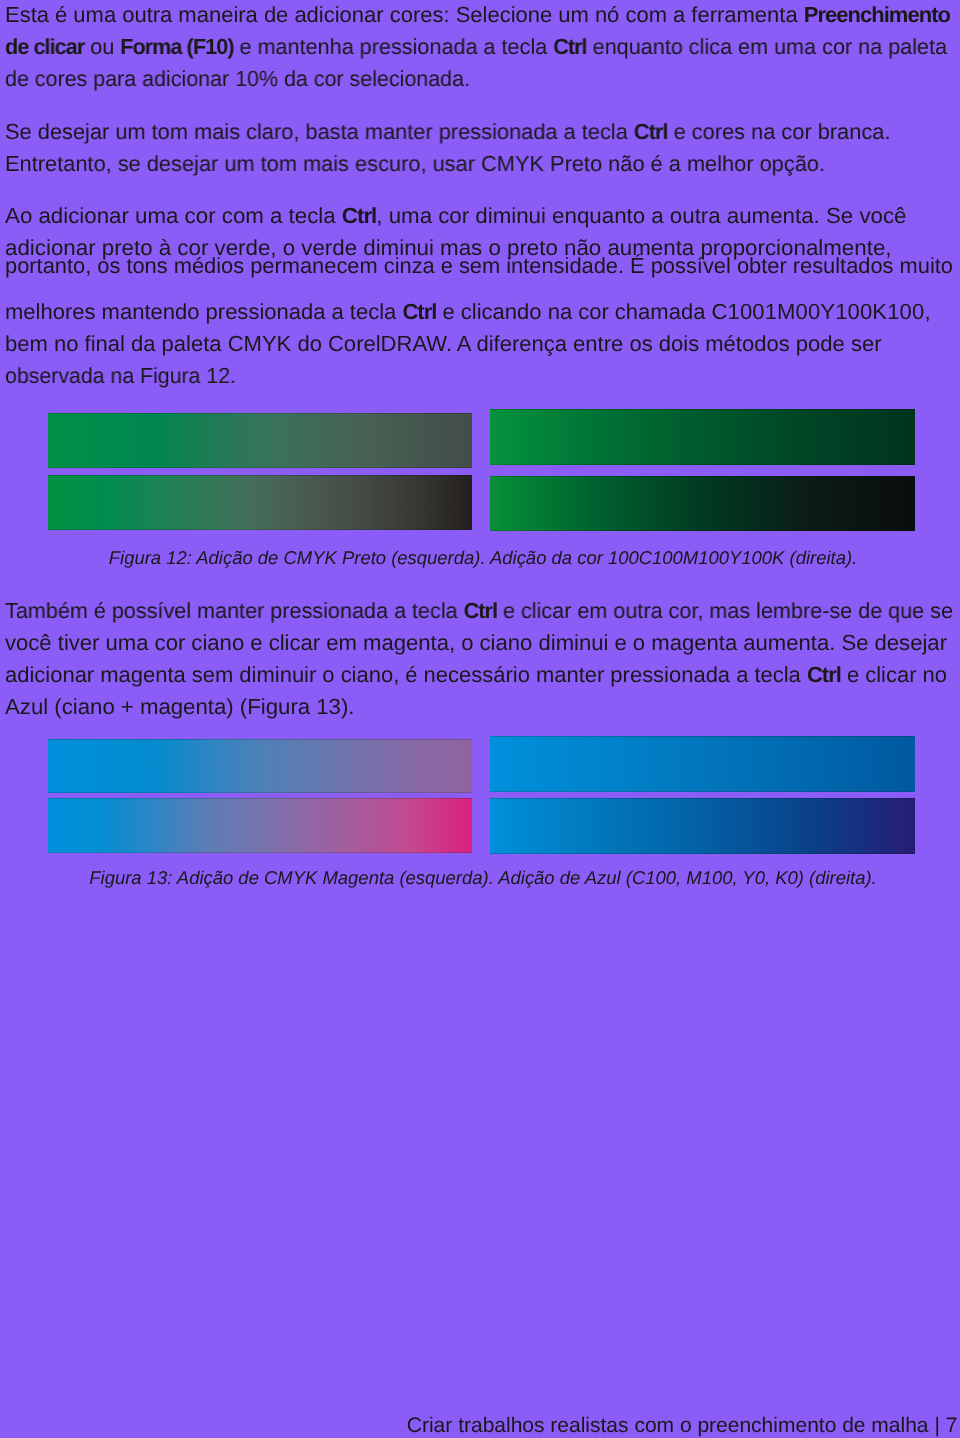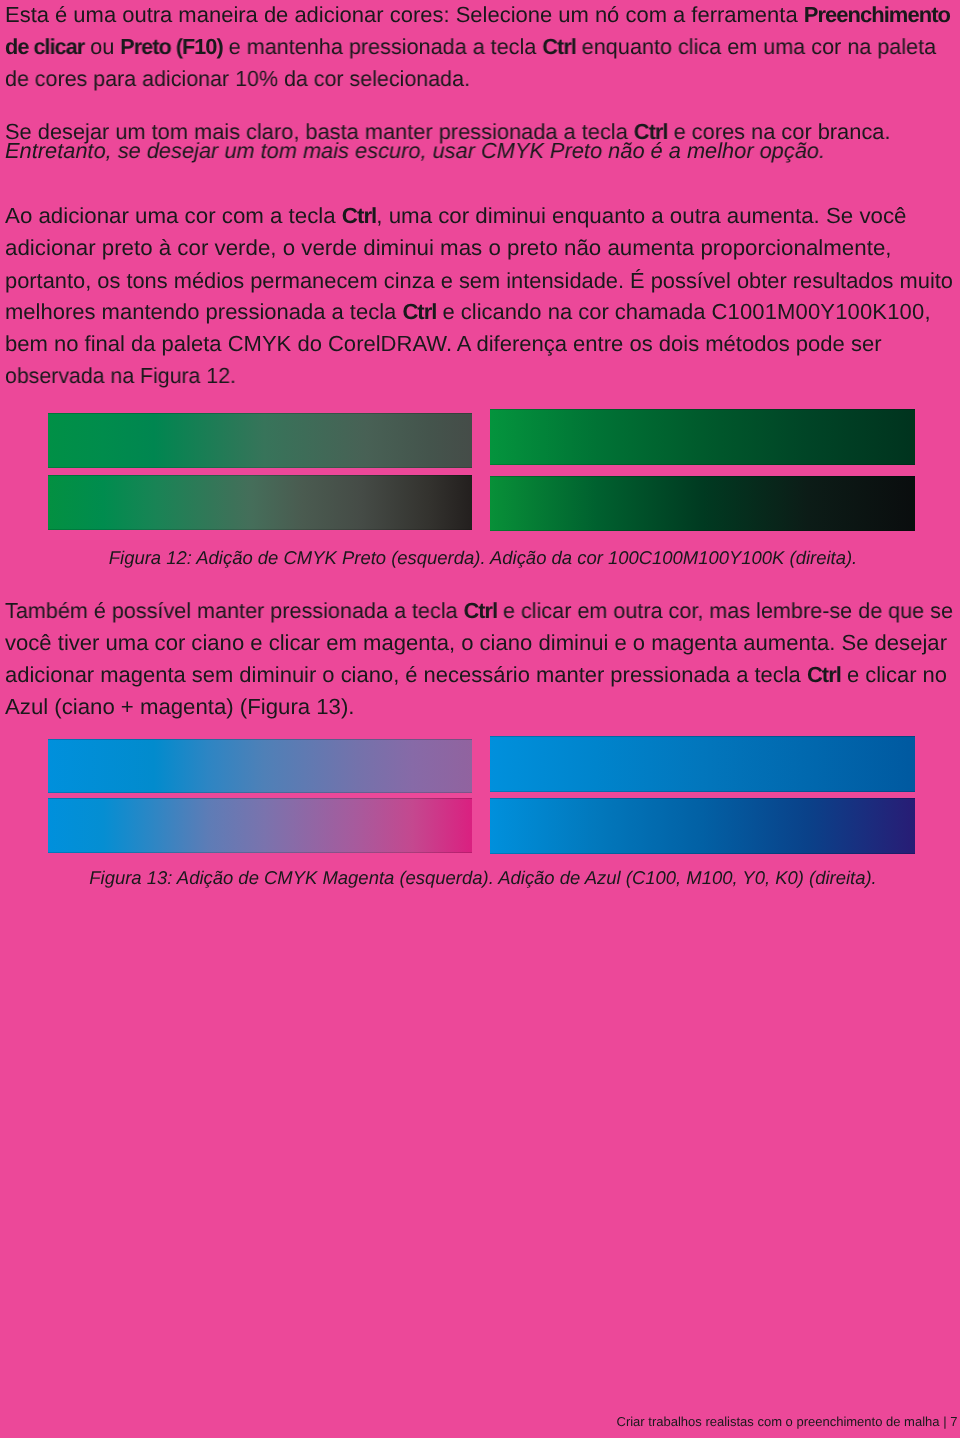--- a/index.html
+++ b/index.html
@@ -1,49 +1,49 @@
 <!DOCTYPE html>
 <html><head>
 <meta charset="utf-8">
 <title>Criar trabalhos realistas com o preenchimento de malha</title>
 <style>
   *{-webkit-font-smoothing:antialiased;-moz-osx-font-smoothing:grayscale;text-rendering:geometricPrecision;}
   html,body{margin:0;padding:0;background:#fff;}
   body{width:960px;height:1438px;font-family:"Liberation Sans",sans-serif;color:#19191b;overflow:hidden;
        -webkit-font-smoothing:antialiased;}
-  .page{position:relative;width:960px;height:1438px;background:#ec4899;transform:translateZ(0);}
+  .page{position:relative;width:960px;height:1438px;background:#8b5cf6;transform:translateZ(0);}
 
   .tline{position:absolute;left:5px;white-space:pre;font-size:21.85px;line-height:1;
          word-spacing:-0.05px;color:#19191b;will-change:transform;backface-visibility:hidden;}
   .tline b,.tline .bold{font-weight:700;letter-spacing:-0.96px;}
   .tline .code{font-weight:400;letter-spacing:0.15px;}
 
   .cap{position:absolute;left:2.5px;width:960px;text-align:center;white-space:pre;
        font-style:italic;font-size:18.47px;line-height:1;color:#19191b;
        will-change:transform;backface-visibility:hidden;}
 
   .figband{position:absolute;
            box-shadow:inset 0 1px 0 rgba(0,0,0,.18), inset 0 -1px 0 rgba(0,0,0,.14);}
 
-  .pfoot{position:absolute;white-space:pre;font-size:13px;line-height:1;color:#19191b;
+  .pfoot{position:absolute;white-space:pre;font-size:21px;line-height:1;color:#19191b;
          will-change:transform;backface-visibility:hidden;}
 </style>
 </head>
 <body>
 
 <div class="page">
   <div id="text-layer">
       <div class="tline" style="top: 3.7px; transform-origin: left top; transform: scaleX(1.00671);"><span>Esta é uma outra maneira de adicionar cores: Selecione um nó com a ferramenta </span><span class="bold">Preenchimento</span></div>
-      <div class="tline" style="top: 35.75px; transform-origin: left top; transform: scaleX(0.99044);"><span class="bold">de clicar</span><span> ou </span><span class="bold">Preto (F10)</span><span> e mantenha pressionada a tecla </span><span class="bold">Ctrl</span><span> enquanto clica em uma cor na paleta</span></div>
+      <div class="tline" style="top: 35.75px; transform-origin: left top; transform: scaleX(0.99044);"><span class="bold">de clicar</span><span> ou </span><span class="bold">Forma (F10)</span><span> e mantenha pressionada a tecla </span><span class="bold">Ctrl</span><span> enquanto clica em uma cor na paleta</span></div>
       <div class="tline" style="top: 67.8px; transform-origin: left top; transform: scaleX(0.9826);"><span>de cores para adicionar 10% da cor selecionada.</span></div>
       <div class="tline" style="top: 120.6px; transform-origin: left top; transform: scaleX(0.99876);"><span>Se desejar um tom mais claro, basta manter pressionada a tecla </span><span class="bold">Ctrl</span><span> e cores na cor branca.</span></div>
-      <div class="tline" style="top: 140px; transform-origin: left top; transform: scaleX(0.99846); font-style: italic;"><span>Entretanto, se desejar um tom mais escuro, usar CMYK Preto não é a melhor opção.</span></div>
+      <div class="tline" style="top: 153px; transform-origin: left top; transform: scaleX(0.99846);"><span>Entretanto, se desejar um tom mais escuro, usar CMYK Preto não é a melhor opção.</span></div>
       <div class="tline" style="top: 204.9px; transform-origin: left top; transform: scaleX(1.02102);"><span>Ao adicionar uma cor com a tecla </span><span class="bold">Ctrl</span><span>, uma cor diminui enquanto a outra aumenta. Se você</span></div>
       <div class="tline" style="top: 236.95px; transform-origin: left top; transform: scaleX(1.02187);"><span>adicionar preto à cor verde, o verde diminui mas o preto não aumenta proporcionalmente,</span></div>
-      <div class="tline" style="top: 270px; transform-origin: left top; transform: scaleX(1.0004);"><span>portanto, os tons médios permanecem cinza e sem intensidade. É possível obter resultados muito</span></div>
+      <div class="tline" style="top: 255px; transform-origin: left top; transform: scaleX(1.0004);"><span>portanto, os tons médios permanecem cinza e sem intensidade. É possível obter resultados muito</span></div>
       <div class="tline" style="top: 301.05px; transform-origin: left top; transform: scaleX(1.00766);"><span>melhores mantendo pressionada a tecla </span><span class="bold">Ctrl</span><span> e clicando na cor chamada </span><span class="code">C1001M00Y100K100</span><span>,</span></div>
       <div class="tline" style="top: 333.1px; transform-origin: left top; transform: scaleX(1.00859);"><span>bem no final da paleta CMYK do CorelDRAW. A diferença entre os dois métodos pode ser</span></div>
       <div class="tline" style="top: 365.15px; transform-origin: left top; transform: scaleX(0.9761);"><span>observada na Figura 12.</span></div>
       <div class="tline" style="top: 599.9px; transform-origin: left top; transform: scaleX(0.98946);"><span>Também é possível manter pressionada a tecla </span><span class="bold">Ctrl</span><span> e clicar em outra cor, mas lembre-se de que se</span></div>
       <div class="tline" style="top: 631.95px; transform-origin: left top; transform: scaleX(1.01112);"><span>você tiver uma cor ciano e clicar em magenta, o ciano diminui e o magenta aumenta. Se desejar</span></div>
       <div class="tline" style="top: 664px; transform-origin: left top; transform: scaleX(1.00599);"><span>adicionar magenta sem diminuir o ciano, é necessário manter pressionada a tecla </span><span class="bold">Ctrl</span><span> e clicar no</span></div>
       <div class="tline" style="top: 696.05px; transform-origin: left top; transform: scaleX(1.01613);"><span>Azul (ciano + magenta) (Figura 13).</span></div>
     </div>
 
   <div>

